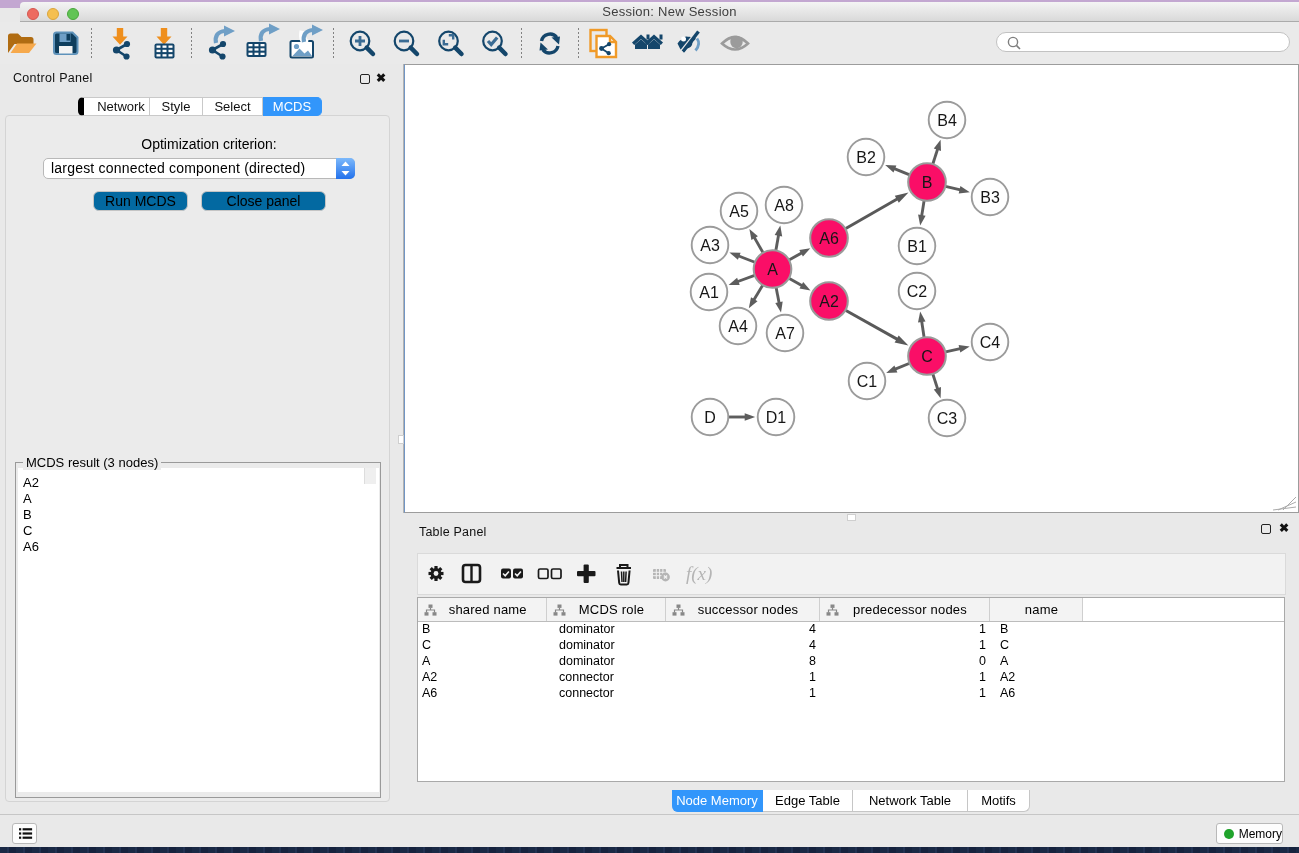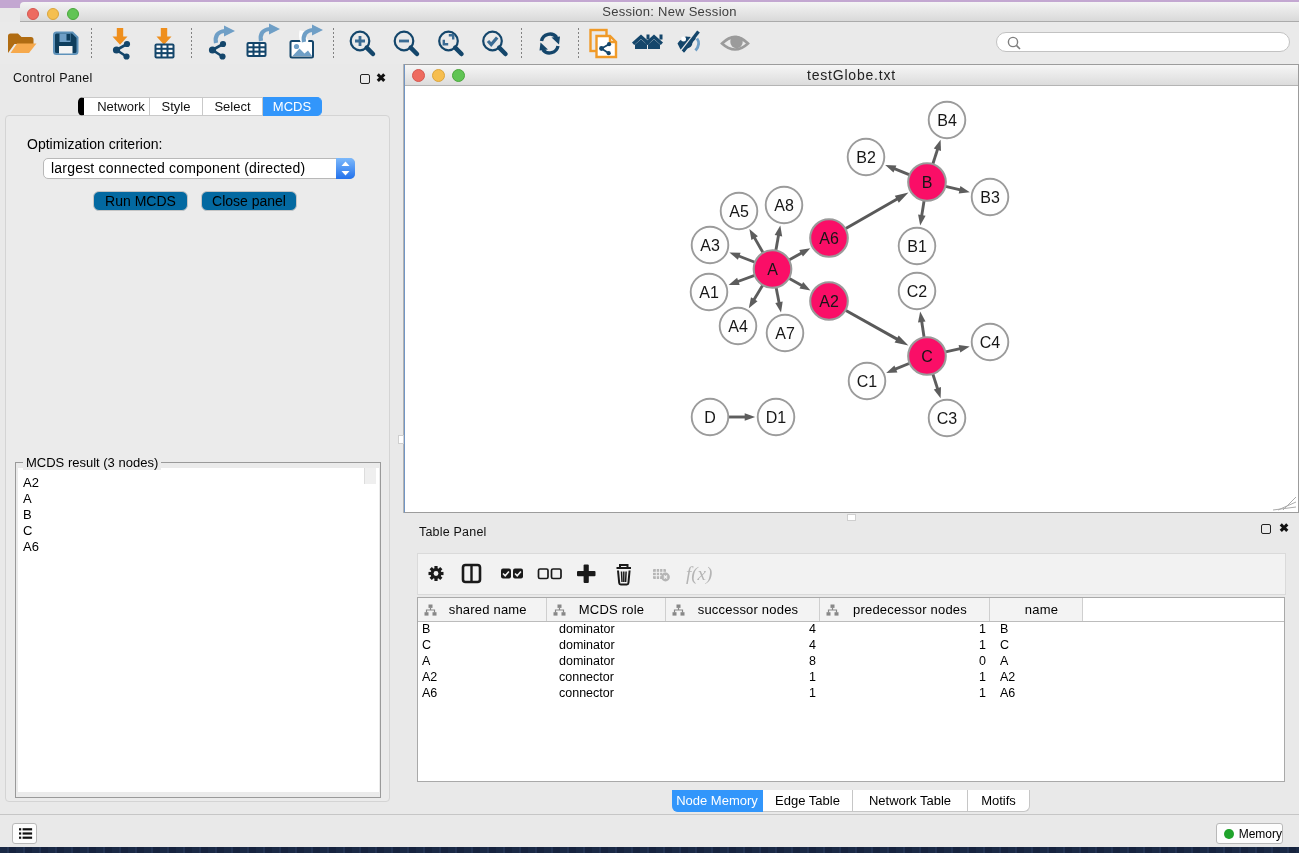--- a/index.html
+++ b/index.html
@@ -27,29 +27,29 @@
 
 #cpanel { left:0; top:64px; width:404px; height:750px; background:#e9e9e9; border-right:1px solid #b2b2b2; }
 #cpanel .hdr { left:13px; top:7px; font-size:12.5px; letter-spacing:0.3px; color:#111; }
 #cp-tabs { left:78px; top:33px; height:19px; display:flex; z-index:3; }
 .tab { height:19px; background:#fff; border:1px solid #c9c9c9; border-left:none;
   font-size:13px; color:#111; display:flex; align-items:center; justify-content:center; }
 .tab.first { border-left:6px solid #000000; border-radius:5px 0 0 5px;padding-left:9px; }
 .tab.sel { background:#3296fb; color:#fff; border-color:#3296fb; border-radius:0 5px 5px 0; }
 #cp-body { left:5px; top:51px; width:385px; height:687px; background:#ebebeb;
   border:1px solid #d4d4d4; border-radius:4px; }
-#optlabel { left:0; top:72px; width:391px; font-size:14px; color:#000;padding-left:27px; }
+#optlabel { left:0; top:72px; width:391px; text-align:center; font-size:14px; color:#000;padding-left:27px; }
 #dropdown { left:43px; top:94px; width:312px; height:21px; background:#fff;
   border:1px solid #b8b8b8; border-radius:5px; font-size:14px; letter-spacing:0.2px; color:#000; line-height:19px; padding-left:7px; }
 #dd-step { right:-1px; top:-1px; width:19px; height:21px; border-radius:0 5px 5px 0;
   background:linear-gradient(#7db9fb,#2271ec); }
 .btn { background:#0369a1; border:1px solid #c4c4c4; border-radius:6px; font-size:14px; color:#000;
   display:flex; align-items:center; justify-content:center; }
 #btn-run { left:93px; top:127px; width:95px; height:20px; }
-#btn-close { left:201px; top:127px; width:96px; height:20px; }
+#btn-close { left:201px; top:127px; width:125px; height:20px; }
 
 #mcds-group { left:15px; top:398px; width:366px; height:336px; border:1px solid #9a9a9a; }
 #mcds-title { left:7px; top:-8px; background:#ebebeb; padding:0 3px; font-size:13px; color:#000; }
 #mcds-list { left:2px; top:5px; width:361px; height:324px; background:#fff; font-size:13px; color:#000; padding-top:7px; }
 #mcds-list div { padding-left:5px; height:16px; line-height:16px; }
 #mcds-scroll { right:3px; top:0; width:12px; height:324px; background:#efefef; border-left:1px solid #dddddd; }
 
 
 #statusbar { left:0; top:814px; width:1299px; height:33px; background:#e9e9e9; border-top:1px solid #c6c6c6; }
 #listbtn { left:12px; top:8px; width:25px; height:21px; background:#fdfdfd; border:1px solid #b9b9b9; border-radius:3px; }
@@ -233,26 +233,20 @@
         <div>B</div>
         <div>C</div>
         <div>A6</div>
       <div class="abs" id="mcds-scroll"></div>
     </div>
     <div class="abs" id="mcds-title">MCDS result (3 nodes)</div>
   </div>
 </div>
 
 <div class="abs" id="netwin">
-  <div class="abs" id="nw-titlebar">
-      <div class="title">testGlobe.txt</div>
-    <div class="abs tl2" id="nw-r"></div>
-      <div class="abs tl2" id="nw-y"></div>
-      <div class="abs tl2" id="nw-g"></div>
-  </div>
   <svg class="abs" id="graph" style="left:0;top:21px;" width="893" height="426" viewBox="0 0 893 426">
 <line x1="359.1" y1="168.5" x2="348.7" y2="150.4" stroke="#5d5d5d" stroke-width="2.9"></line>
 <polygon points="344.4,143.0 352.9,150.2 346.4,154.0" fill="#5d5d5d"></polygon>
 <line x1="370.5" y1="166.5" x2="373.8" y2="147.8" stroke="#5d5d5d" stroke-width="2.9"></line>
 <polygon points="375.3,139.5 377.2,150.5 369.7,149.1" fill="#5d5d5d"></polygon>
 <line x1="351.8" y1="177.0" x2="332.4" y2="169.5" stroke="#5d5d5d" stroke-width="2.9"></line>
 <polygon points="324.4,166.5 335.6,166.7 332.9,173.8" fill="#5d5d5d"></polygon>
 <line x1="351.7" y1="188.7" x2="331.5" y2="196.0" stroke="#5d5d5d" stroke-width="2.9"></line>
 <polygon points="323.6,198.9 332.1,191.8 334.7,198.9" fill="#5d5d5d"></polygon>
 <line x1="358.8" y1="197.4" x2="348.2" y2="214.9" stroke="#5d5d5d" stroke-width="2.9"></line>

